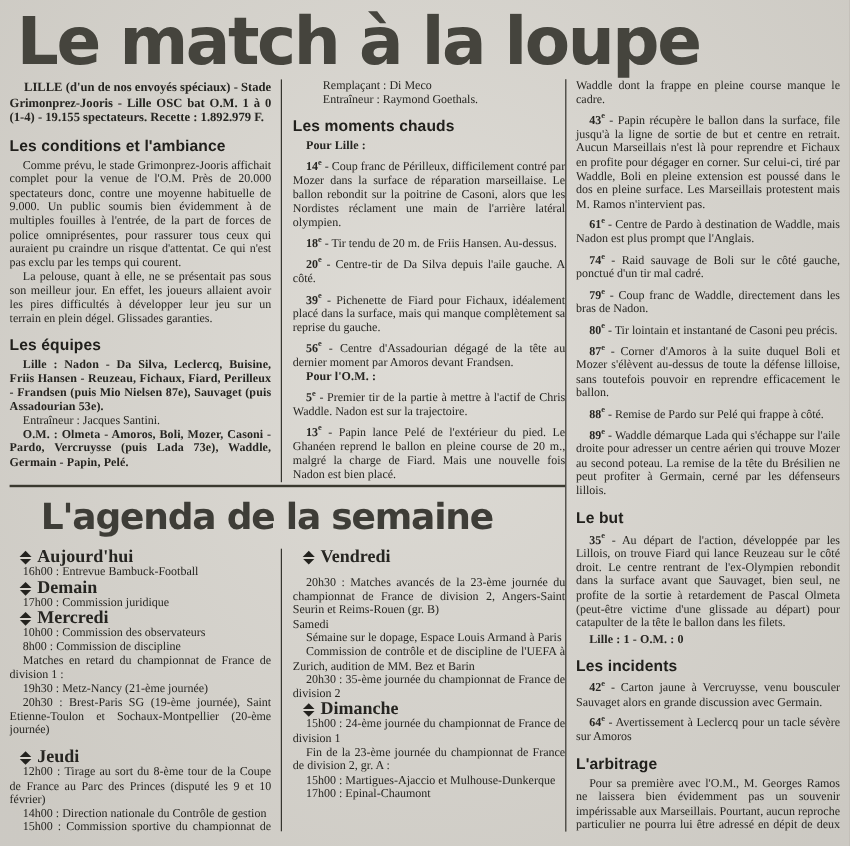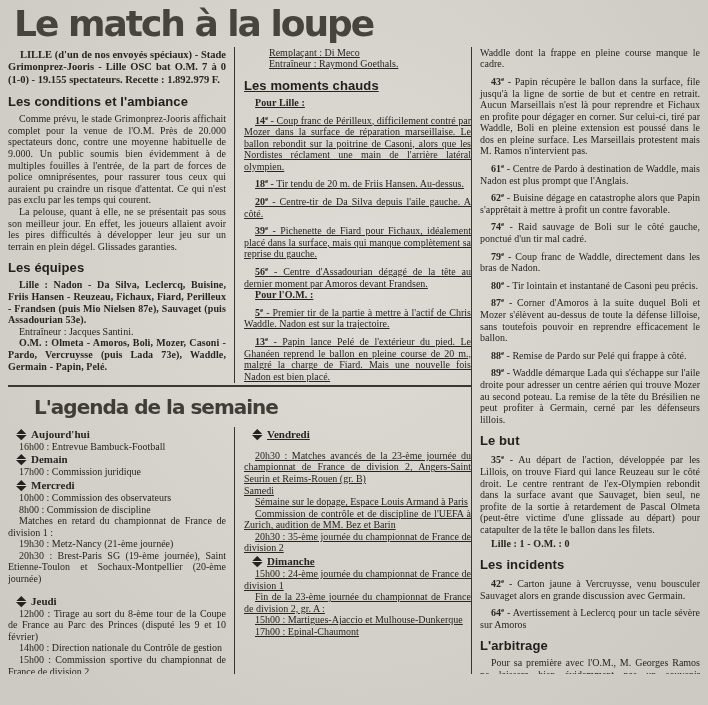--- a/index.html
+++ b/index.html
@@ -10,39 +10,39 @@
     margin:0 auto;
     background:#d7d4cd;
     background-image: radial-gradient(ellipse at 50% 40%, rgba(255,255,255,.18), rgba(0,0,0,.05) 95%);
     color:#262521;
     font-family:"Liberation Serif", serif;
     overflow:hidden;
   }
   .masthead {
     font-family:"DejaVu Sans","Liberation Sans",sans-serif;
     font-weight:bold;
-    font-size:36px;
+    font-size:55px;
     letter-spacing:-2px;
     line-height:1.02;
     color:#45443d;
     padding:6px 10px 4px 14px;
     white-space:nowrap;
   }
   .body-grid { display:flex; padding:0 8px; height:627px; }
   .left-zone { flex:1; display:flex; flex-direction:column; min-width:0; }
   .top-cols { display:flex; height:336px; overflow:hidden; }
   .colA { width:227px; padding-right:8px; border-right:1.5px solid #35342e; }
-  .colB { flex:1; padding-left:9px; min-width:0;text-decoration:underline; }
+  .colB { flex:1; padding-left:9px; min-width:0; }
   .col3 { width:229px; border-left:1.5px solid #35342e; padding-left:8px; overflow:hidden; }
 
   .agenda-block { border-top:2px solid #3a392f; margin-top:2px; }
   .agenda-title {
     font-family:"DejaVu Sans","Liberation Sans",sans-serif;
     font-weight:bold;
-    font-size:20px;
+    font-size:30px;
     letter-spacing:-1px;
     color:#3e3d37;
     padding:8px 0 8px 26px;
     white-space:nowrap;
   }
   .agenda-cols { display:flex; flex:1; overflow:hidden; }
 
   h2.sec {
     font-family:"Liberation Sans","DejaVu Sans",sans-serif;
     font-size:13px;
@@ -67,21 +67,21 @@
     margin:0;
   }
   .para.bold b, .para.score b { letter-spacing:.1px; }
   .para.minute { margin-top:6px; }
   .para.score { margin-top:2px; }
   .para.noindent { text-indent:0; }
   .para sup { font-size:7px; line-height:0; }
   .spacer { height:9px; }
 
   .agenda-day {
-    font-size:11px;
+    font-size:15px;
     line-height:13px;
     margin:1px 0 0;
     font-weight:bold;
   }
   .diamond {
     display:inline-block;
     width:8px; height:8px;
     margin:0 5px 0 10px;
     background:linear-gradient(135deg,#23221e 42%,#d7d4cd 42%,#d7d4cd 57%,#23221e 57%);
     transform:rotate(45deg) translateY(1px);
@@ -93,21 +93,21 @@
 <div class="page">
 
   <div class="masthead">Le match à la loupe</div>
 
   <div class="body-grid">
 
     <div class="left-zone">
 
       <div class="top-cols">
         <div class="colA">
-          <p class="lead">LILLE (d'un de nos envoyés spéciaux) - Stade Grimonprez-Jooris - Lille OSC bat O.M. 7 à 0 (1-0) - 19.155 spectateurs. Recette : 1.892.979 F.</p>
+          <p class="lead">LILLE (d'un de nos envoyés spéciaux) - Stade Grimonprez-Jooris - Lille OSC bat O.M. 1 à 0 (1-4) - 19.155 spectateurs. Recette : 1.892.979 F.</p>
           <h2 class="sec">Les conditions et l'ambiance</h2>
           <div>
               <p class="para plain">Comme prévu, le stade Grimonprez-Jooris affichait complet pour la venue de l'O.M. Près de 20.000 spectateurs donc, contre une moyenne habituelle de 9.000. Un public soumis bien évidemment à de multiples fouilles à l'entrée, de la part de forces de police omniprésentes, pour rassurer tous ceux qui auraient pu craindre un risque d'attentat. Ce qui n'est pas exclu par les temps qui courent.</p>
               <p class="para plain">La pelouse, quant à elle, ne se présentait pas sous son meilleur jour. En effet, les joueurs allaient avoir les pires difficultés à développer leur jeu sur un terrain en plein dégel. Glissades garanties.</p>
             </div>
           <h2 class="sec">Les équipes</h2>
           <div>
               <p class="para bold"><b>Lille : Nadon - Da Silva, Leclercq, Buisine, Friis Hansen - Reuzeau, Fichaux, Fiard, Perilleux - Frandsen (puis Mio Nielsen 87e), Sauvaget (puis Assadourian 53e).</b></p>
               <p class="para plain">Entraîneur : Jacques Santini.</p>
               <p class="para bold"><b>O.M. : Olmeta - Amoros, Boli, Mozer, Casoni - Pardo, Vercruysse (puis Lada 73e), Waddle, Germain - Papin, Pelé.</b></p>
@@ -173,21 +173,20 @@
           </div>
       </div>
 
     </div>
 
     <div class="col3">
       <div>
           <p class="para plain noindent">Waddle dont la frappe en pleine course manque le cadre.</p>
           <p class="para minute"><b>43<sup>e</sup></b> - Papin récupère le ballon dans la surface, file jusqu'à la ligne de sortie de but et centre en retrait. Aucun Marseillais n'est là pour reprendre et Fichaux en profite pour dégager en corner. Sur celui-ci, tiré par Waddle, Boli en pleine extension est poussé dans le dos en pleine surface. Les Marseillais protestent mais M. Ramos n'intervient pas.</p>
           <p class="para minute"><b>61<sup>e</sup></b> - Centre de Pardo à destination de Waddle, mais Nadon est plus prompt que l'Anglais.</p>
-          <p class="para minute"><b>62<sup>e</sup></b> - Buisine dégage en catastrophe alors que Papin s'apprêtait à mettre à profit un contre favorable.</p>
           <p class="para minute"><b>74<sup>e</sup></b> - Raid sauvage de Boli sur le côté gauche, ponctué d'un tir mal cadré.</p>
           <p class="para minute"><b>79<sup>e</sup></b> - Coup franc de Waddle, directement dans les bras de Nadon.</p>
           <p class="para minute"><b>80<sup>e</sup></b> - Tir lointain et instantané de Casoni peu précis.</p>
           <p class="para minute"><b>87<sup>e</sup></b> - Corner d'Amoros à la suite duquel Boli et Mozer s'élèvent au-dessus de toute la défense lilloise, sans toutefois pouvoir en reprendre efficacement le ballon.</p>
           <p class="para minute"><b>88<sup>e</sup></b> - Remise de Pardo sur Pelé qui frappe à côté.</p>
           <p class="para minute"><b>89<sup>e</sup></b> - Waddle démarque Lada qui s'échappe sur l'aile droite pour adresser un centre aérien qui trouve Mozer au second poteau. La remise de la tête du Brésilien ne peut profiter à Germain, cerné par les défenseurs lillois.</p>
         </div>
       <h2 class="sec">Le but</h2>
       <div>
           <p class="para minute"><b>35<sup>e</sup></b> - Au départ de l'action, développée par les Lillois, on trouve Fiard qui lance Reuzeau sur le côté droit. Le centre rentrant de l'ex-Olympien rebondit dans la surface avant que Sauvaget, bien seul, ne profite de la sortie à retardement de Pascal Olmeta (peut-être victime d'une glissade au départ) pour catapulter de la tête le ballon dans les filets.</p>

